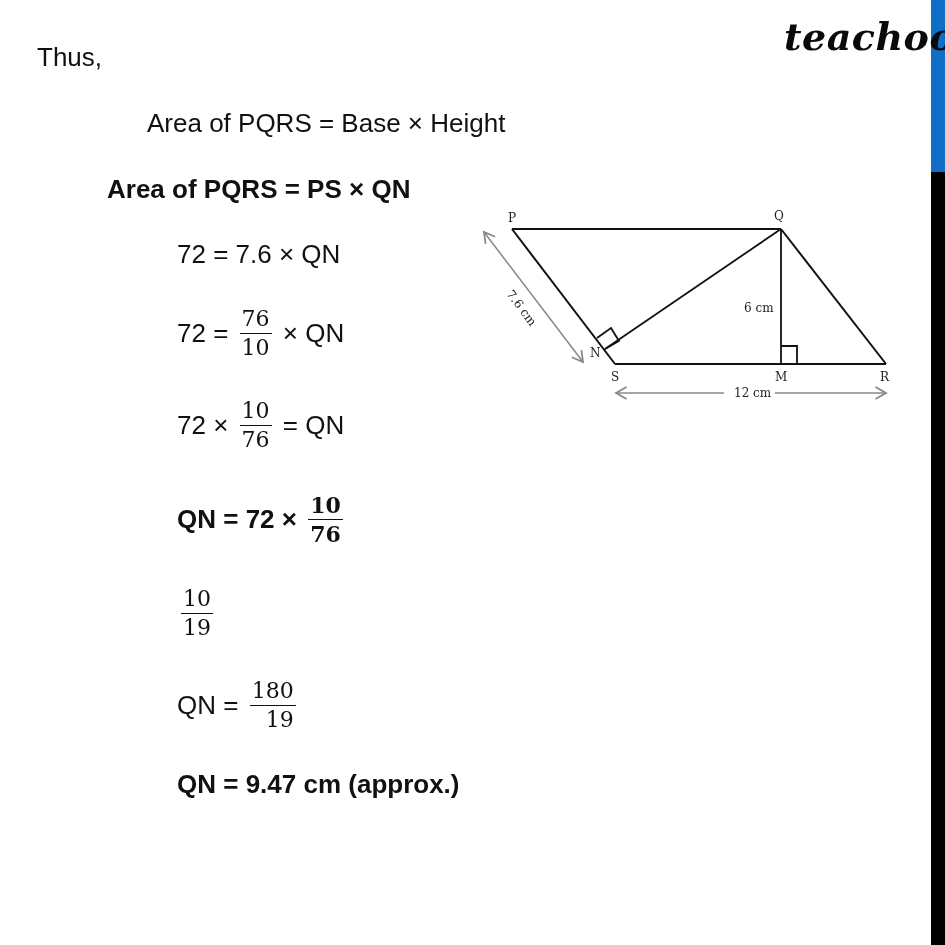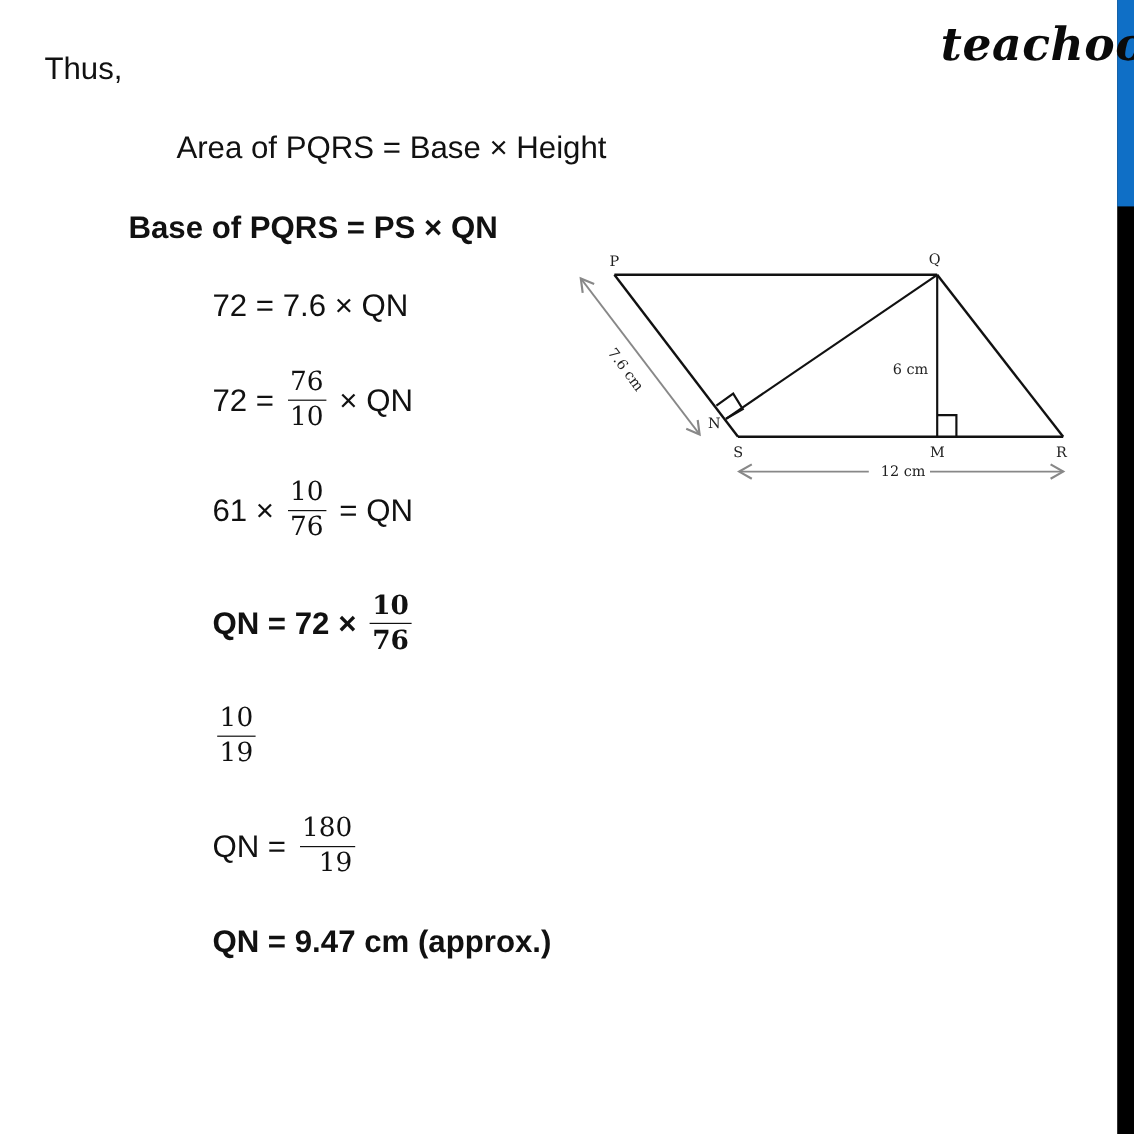--- a/index.html
+++ b/index.html
@@ -38,30 +38,30 @@
 <div class="side-stripe">
   <div class="accent"></div>
 </div>
 
 <div class="logo">teachoo</div>
 
 <div class="line" style="left:37px; top:44px;">Thus,</div>
 
 <div class="line" style="left:107px; top:110px;margin-left:40px;">Area of PQRS = Base × Height</div>
 
-<div class="line bold" style="left:107px; top:176px;">Base of PQRS = PS × QN</div>
+<div class="line bold" style="left:107px; top:176px;">Area of PQRS = PS × QN</div>
 
 <div class="line" style="left:177px; top:241px;">72 = 7.6 × QN</div>
 
 <div class="line" style="left:177px; top:310px;">
   <span>72 = </span><span class="frac"><span class="num">76</span><span class="den">10</span></span><span> × QN</span>
 </div>
 
 <div class="line" style="left:177px; top:402px;">
-  <span>61 × </span><span class="frac"><span class="num">10</span><span class="den">76</span></span><span> = QN</span>
+  <span>72 × </span><span class="frac"><span class="num">10</span><span class="den">76</span></span><span> = QN</span>
 </div>
 
 <div class="line bold" style="left:177px; top:496px;">
   <span>QN = 72 × </span><span class="frac bold"><span class="num">10</span><span class="den">76</span></span>
 </div>
 
 <div class="line" style="left:177px; top:590px;">
   <span class="frac"><span class="num">10</span><span class="den">19</span></span>
 </div>
 

